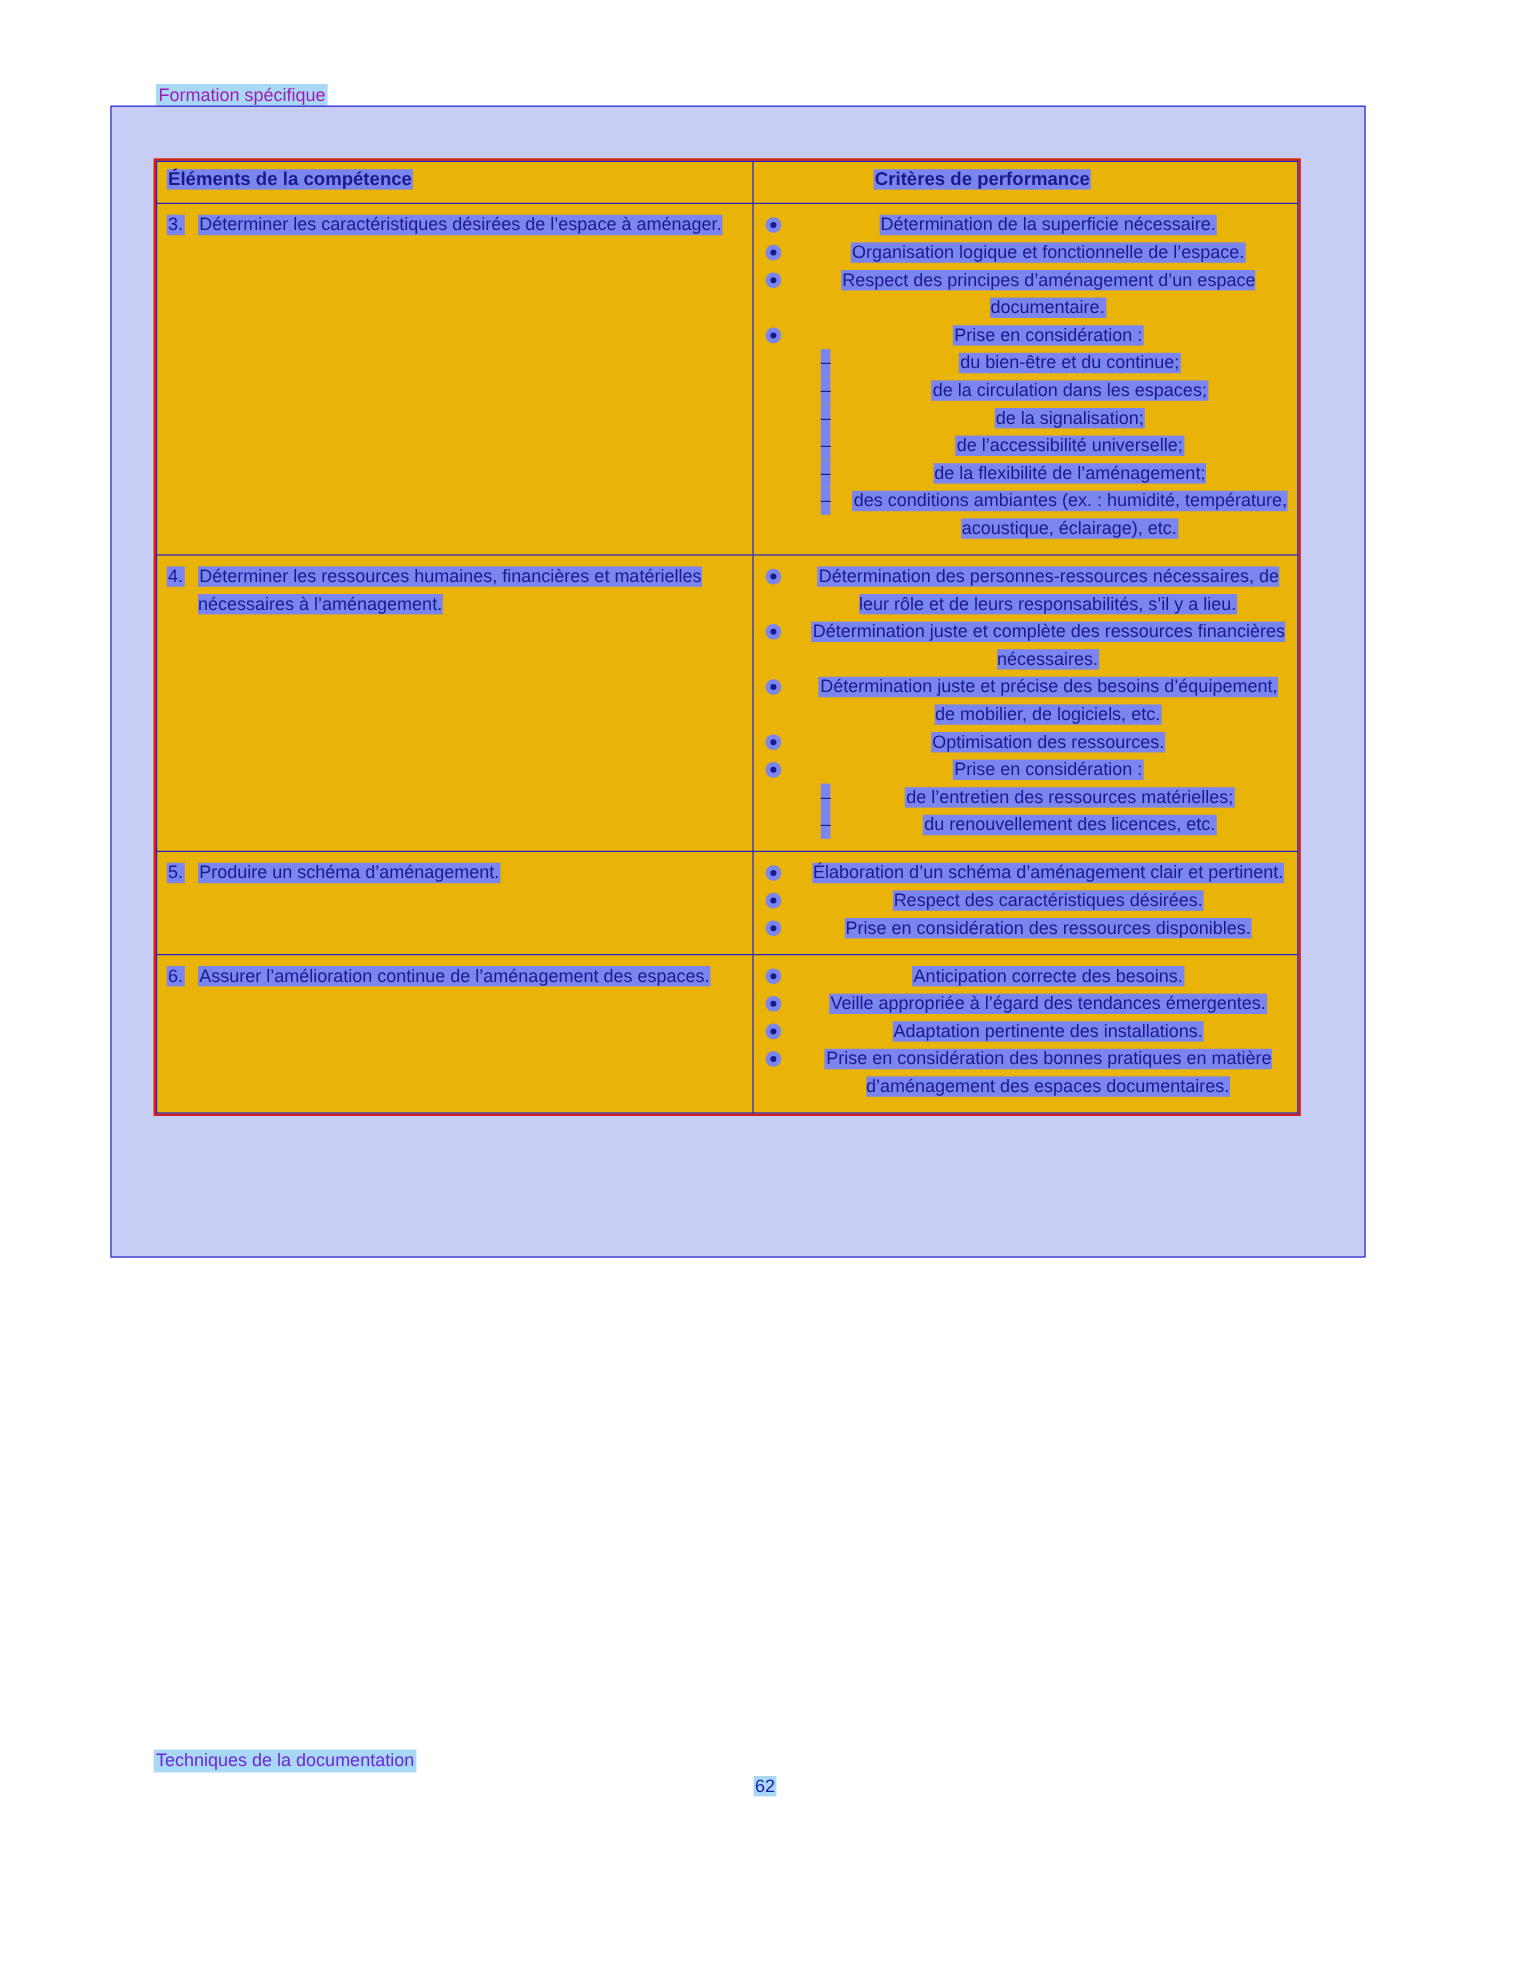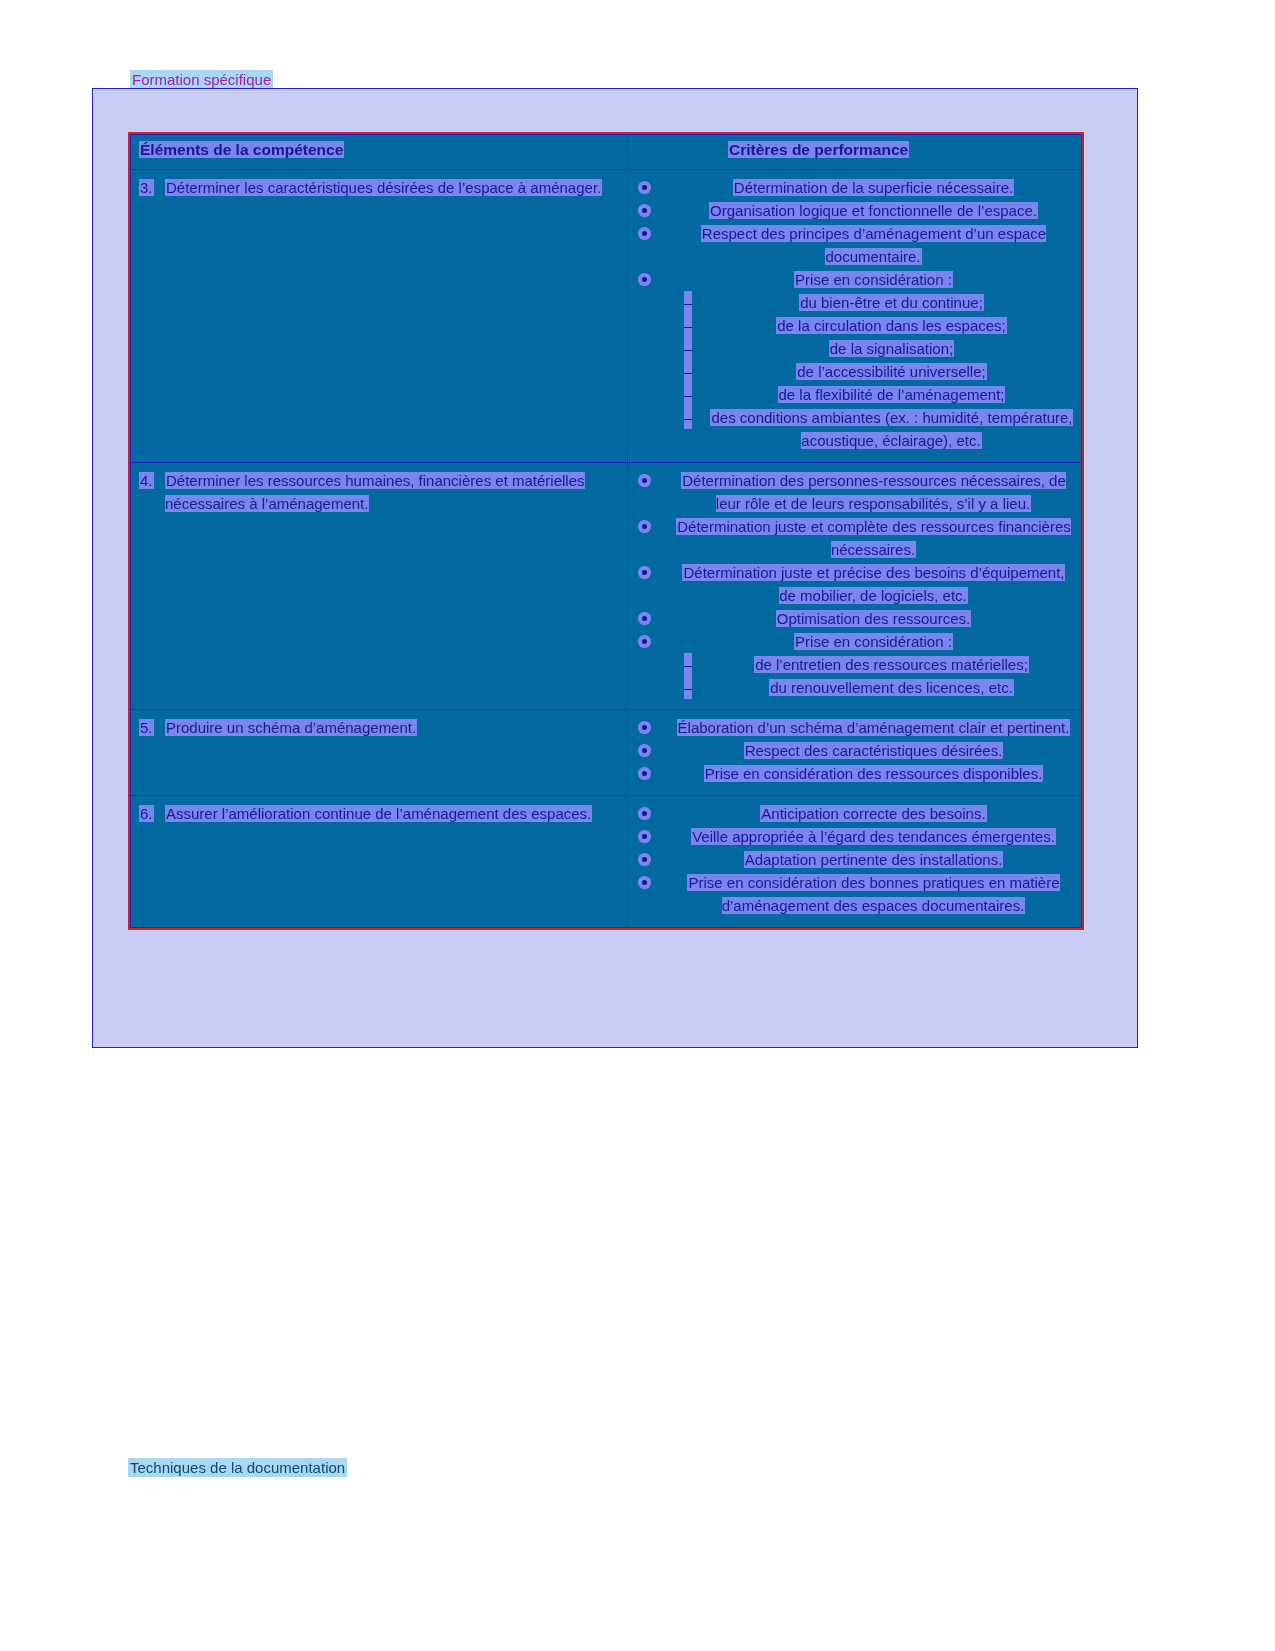--- a/index.html
+++ b/index.html
@@ -40,21 +40,21 @@
     border: 1px solid #2222cc;
     box-sizing: border-box;
   }
   .table-wrap {
     position: absolute;
     left: 128px;
     top: 132px;
     width: 956px;
     border: 2px solid #d02020;
     box-sizing: border-box;
-    background: #0369a1;
+    background: #eab308;
   }
   table.comp {
     width: 100%;
     border-collapse: collapse;
     table-layout: fixed;
   }
   table.comp td, table.comp th {
     border: 1px solid #2222cc;
     vertical-align: top;
     padding: 6px 8px 10px 8px;
@@ -123,21 +123,21 @@
     top: 0;
     color: #1a1a8f;
     background: #7b85ef;
   }
   .sub-wrap { margin-top: 0; }
   .footer-text {
     position: absolute;
     left: 128px;
     top: 1458px;
     font-size: 15px;
-    color: #0c4a6e;
+    color: #6d28d9;
     background: #a9d8f5;
     padding: 1px 2px;
     white-space: nowrap;
   }
   .page-num {
     position: absolute;
     left: 0;
     top: 1480px;
     width: 1275px;
     text-align: center;
@@ -243,14 +243,17 @@
                 <li><span class="hl">Adaptation pertinente des installations.</span></li>
                 <li><span class="hl">Prise en considération des bonnes pratiques en matière d’aménagement des espaces documentaires.</span></li>
               </ul>
             </td>
           </tr>
         </tbody>
     </table>
   </div>
 
   <div class="footer-text">Techniques de la documentation</div>
+  <div class="page-num">
+    <span>62</span>
+  </div>
 
 </div>
 
 </body></html>

